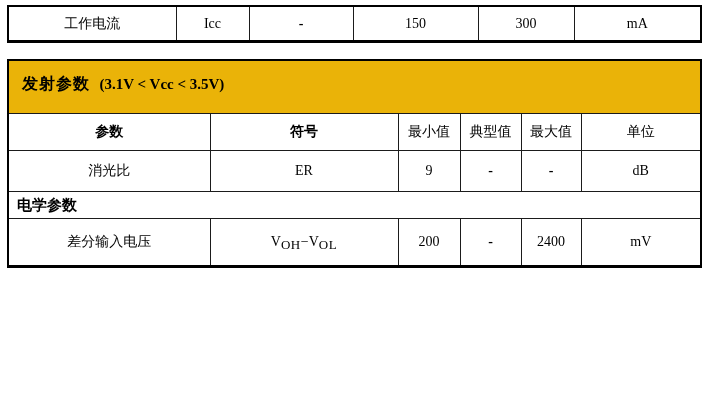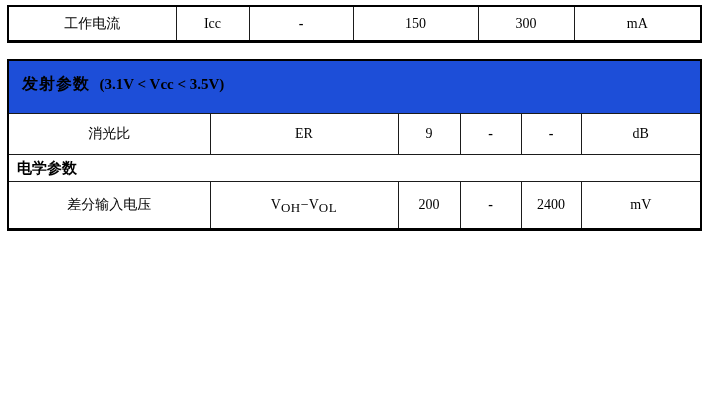--- a/index.html
+++ b/index.html
@@ -29,21 +29,21 @@
   }
 
   
   table.top{top:5px;border:2px solid #000;border-bottom-width:3px;}
   table.top td{height:33px;}
 
   
   table.main{top:59px;border:2px solid #000;border-bottom-width:3px;}
 
   tr.title-row td{
-    background:#1d4ed8;
+    background:#eab308;
     height:46px;
     text-align:left;
     padding:0 0 6px 13px;
     font-weight:bold;
   }
   .title-cn{font-size:16px;font-weight:bold;letter-spacing:1px;}
   .title-cond{font-size:15px;font-weight:bold;margin-left:6px;}
 
   tr.header-row td{height:36px;}
   td.hdr-bold{font-weight:bold;font-size:15px;}
@@ -108,20 +108,28 @@
         <col style="width:120px">
     </colgroup>
     <tbody>
       <tr class="title-row">
         <td colspan="6">
           <span class="title-cn">发射参数</span>
           <span class="title-cond">(3.1V &lt; Vcc &lt; 3.5V)</span>
         </td>
       </tr>
 
+      <tr class="header-row">
+        <td class="hdr-bold">参数</td>
+        <td class="hdr-bold">符号</td>
+        <td class="hdr-reg">最小值</td>
+        <td class="hdr-reg">典型值</td>
+        <td class="hdr-reg">最大值</td>
+        <td class="hdr-reg">单位</td>
+      </tr>
 
 
 
 
 
       <tr class="data-row">
         <td>消光比</td>
         <td class="sym">ER</td>
         <td class="num">9</td>
         <td class="dash">-</td>

